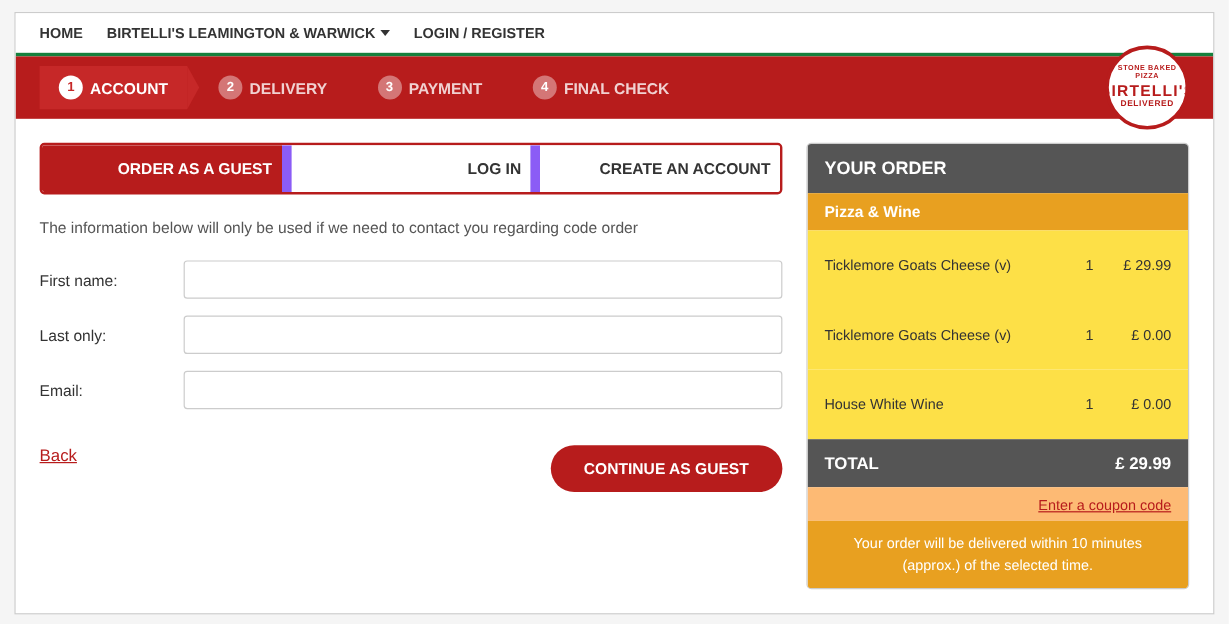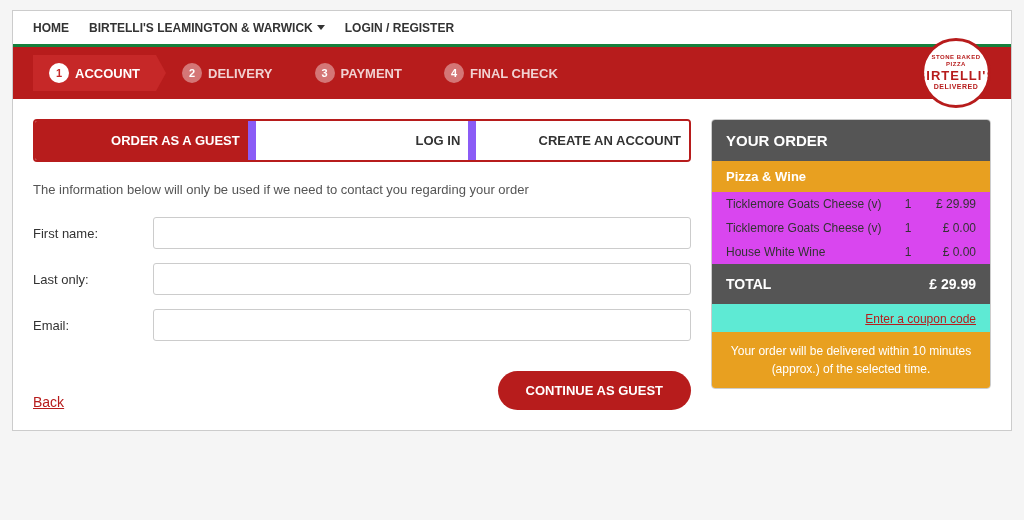--- a/index.html
+++ b/index.html
@@ -198,21 +198,21 @@
       border-radius: 3px;
       padding: 0 8px;
       font-size: 13px;
       outline: none;
     }
 
     
     .bottom-row {
       display: flex;
       justify-content: space-between;
-      align-items: flex-end;
+      align-items: flex-start;
       margin-top: 30px;
     }
     .back-link {
       color: #b71c1c;
       text-decoration: underline;
       cursor: pointer;
       font-size: 14px;
       background: none;
       border: none;
     }
@@ -223,21 +223,21 @@
       border-radius: 25px;
       padding: 12px 28px;
       font-size: 13px;
       font-weight: bold;
       text-transform: uppercase;
       cursor: pointer;
     }
 
     
     .right-panel {
-      width: 280px;
+      width: 319px;
     }
     .order-box {
       border: 1px solid #ccc;
       border-radius: 4px;
       overflow: hidden;
     }
     .order-header {
       background: #555;
       color: #fff;
       padding: 12px 14px;
@@ -248,39 +248,39 @@
     .order-section-header {
       background: #e8a020;
       color: #fff;
       padding: 8px 14px;
       font-size: 13px;
       font-weight: bold;
     }
     .order-item {
       display: flex;
       justify-content: space-between;
-      padding: 5px 14px;
+      padding: 22px 14px;
       font-size: 12px;
       color: #333;
-      background: #d946ef;
+      background: #fde047;
     }
     .order-item-name { flex: 1; }
     .order-item-qty { width: 20px; text-align: center; margin: 0 8px; }
     .order-item-price { text-align: right; width: 50px; }
     .order-total-row {
       display: flex;
       justify-content: space-between;
       padding: 12px 14px;
       background: #555;
       color: #fff;
       font-weight: bold;
       font-size: 14px;
     }
     .coupon-row {
-      background: #5eead4;
+      background: #fdba74;
       padding: 6px 14px;
       text-align: right;
     }
     .coupon-link {
       color: #b71c1c;
       text-decoration: underline;
       font-size: 12px;
       cursor: pointer;
     }
     .delivery-note {
@@ -343,21 +343,21 @@
   <div class="main-content">
 
     <div class="left-panel">
 
       <div class="tab-buttons">
         <button class="tab-btn active">ORDER AS A GUEST</button>
         <button class="tab-btn inactive">LOG IN</button>
         <button class="tab-btn inactive">CREATE AN ACCOUNT</button>
       </div>
 
-      <p class="info-text">The information below will only be used if we need to contact you regarding your order</p>
+      <p class="info-text">The information below will only be used if we need to contact you regarding code order</p>
 
       <div class="form">
         <div class="form-row">
           <label class="form-label">First name:</label>
           <input class="form-input" type="text" style="">
         </div>
         <div class="form-row">
           <label class="form-label">Last only:</label>
           <input class="form-input" type="text" style="">
         </div>

